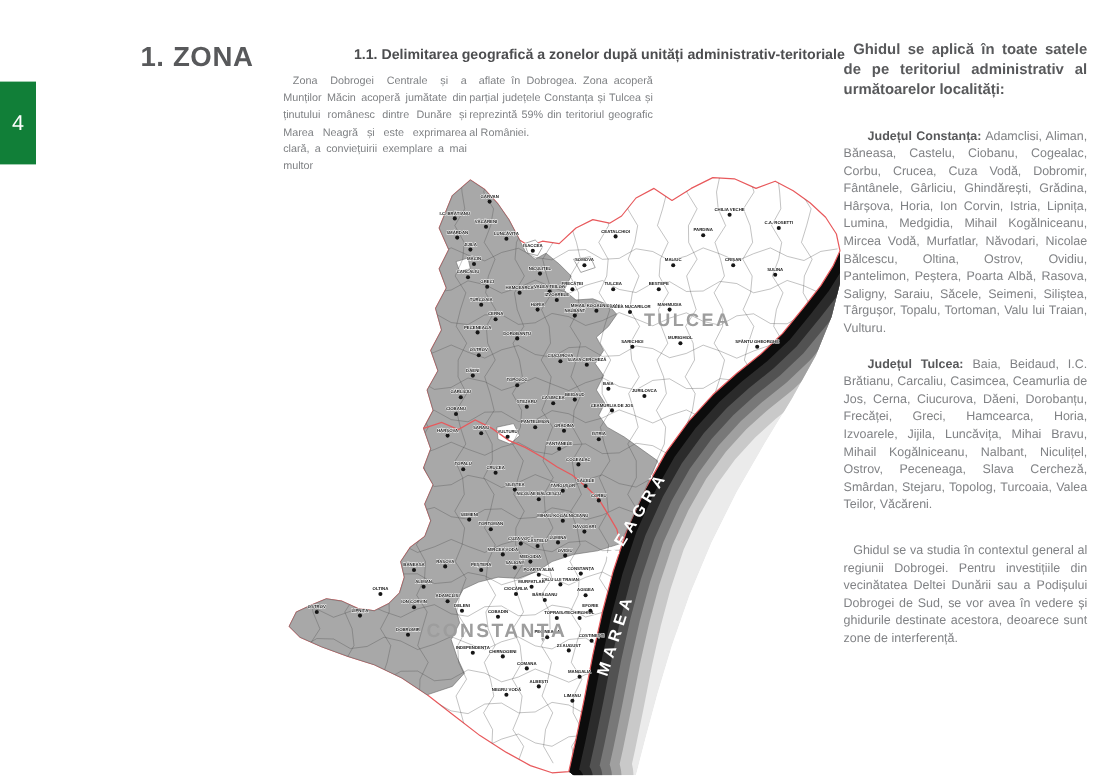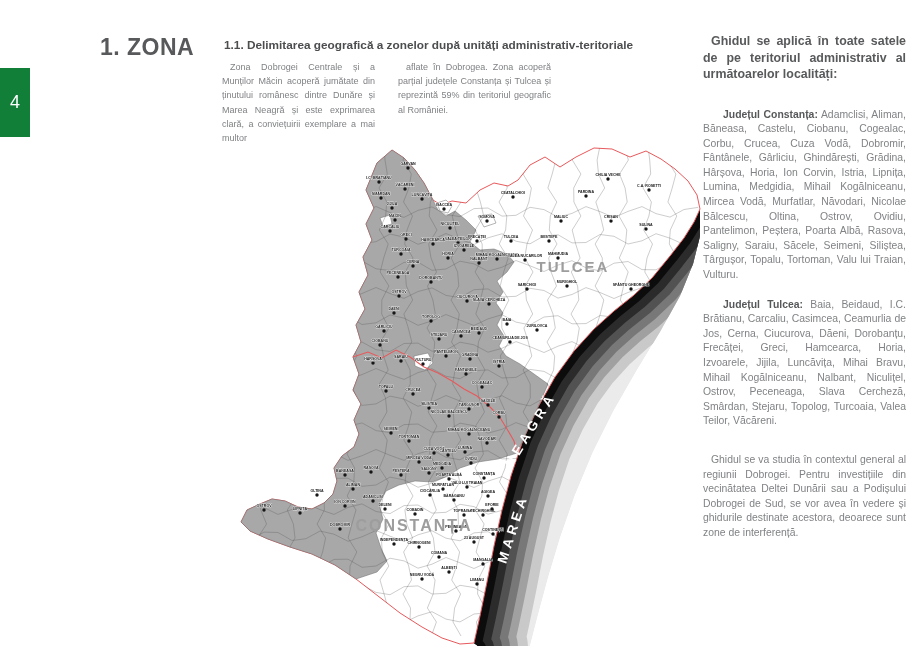--- a/index.html
+++ b/index.html
@@ -4,26 +4,26 @@
 <style>
   html,body{margin:0;padding:0;}
   body{width:920px;height:650px;background:#ffffff;overflow:hidden;
        font-family:"Liberation Sans",sans-serif;position:relative;}
   .page{position:absolute;inset:0;}
 
   .pagenum-tab{position:absolute;left:0;top:68px;width:30px;height:69px;
        display:flex;align-items:center;justify-content:center;
        color:#fff;font-size:18px;}
 
-  h1.section{position:absolute;left:100px;top:34px;margin:0;
+  h1.section{position:absolute;left:117px;top:34px;margin:0;
        font-size:23px;font-weight:bold;color:#58595b;letter-spacing:.5px;}
   h2.subsection{position:absolute;left:224px;top:38px;margin:0;width:480px;
-       font-size:11.8px;font-weight:bold;color:#4c4d4f;white-space:nowrap;}
-
-  .cols{position:absolute;left:222px;top:60px;width:474px;display:flex;gap:23px;}
+       font-size:11.8px;font-weight:bold;color:#4c4d4f;white-space:nowrap;text-align:right;}
+
+  .cols{position:absolute;left:236px;top:60px;width:474px;display:flex;gap:2px;}
   .cols p{margin:0;width:153px;font-size:9px;line-height:14.2px;color:#7f8184;
        text-align:justify;text-indent:8px;}
 
   aside.sidebar{position:absolute;left:703px;top:33px;width:203px;}
   aside.sidebar p{margin:0 0 14px 0;text-align:justify;color:#808285;
        font-size:10.4px;line-height:14.6px;}
   aside.sidebar p.lead{font-size:12.4px;line-height:16.5px;font-weight:bold;
        color:#58595b;text-indent:8px;margin-bottom:25px;}
   aside.sidebar p.county{text-indent:8px;margin-bottom:15px;}
   aside.sidebar .county-label{font-weight:bold;color:#57585a;margin-left:12px;}

